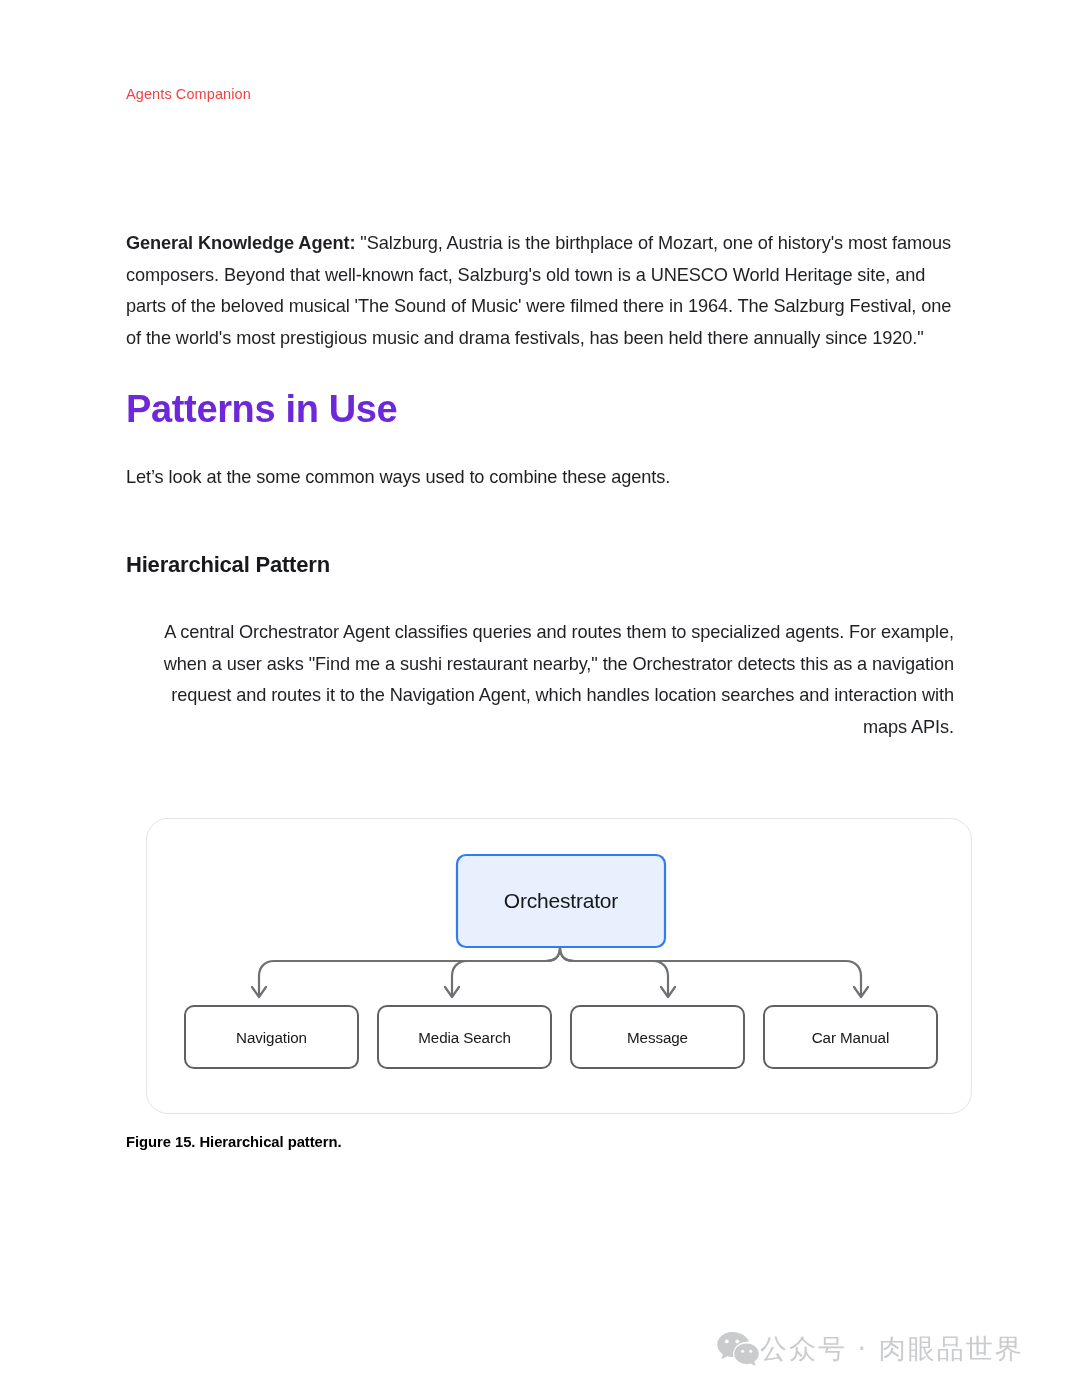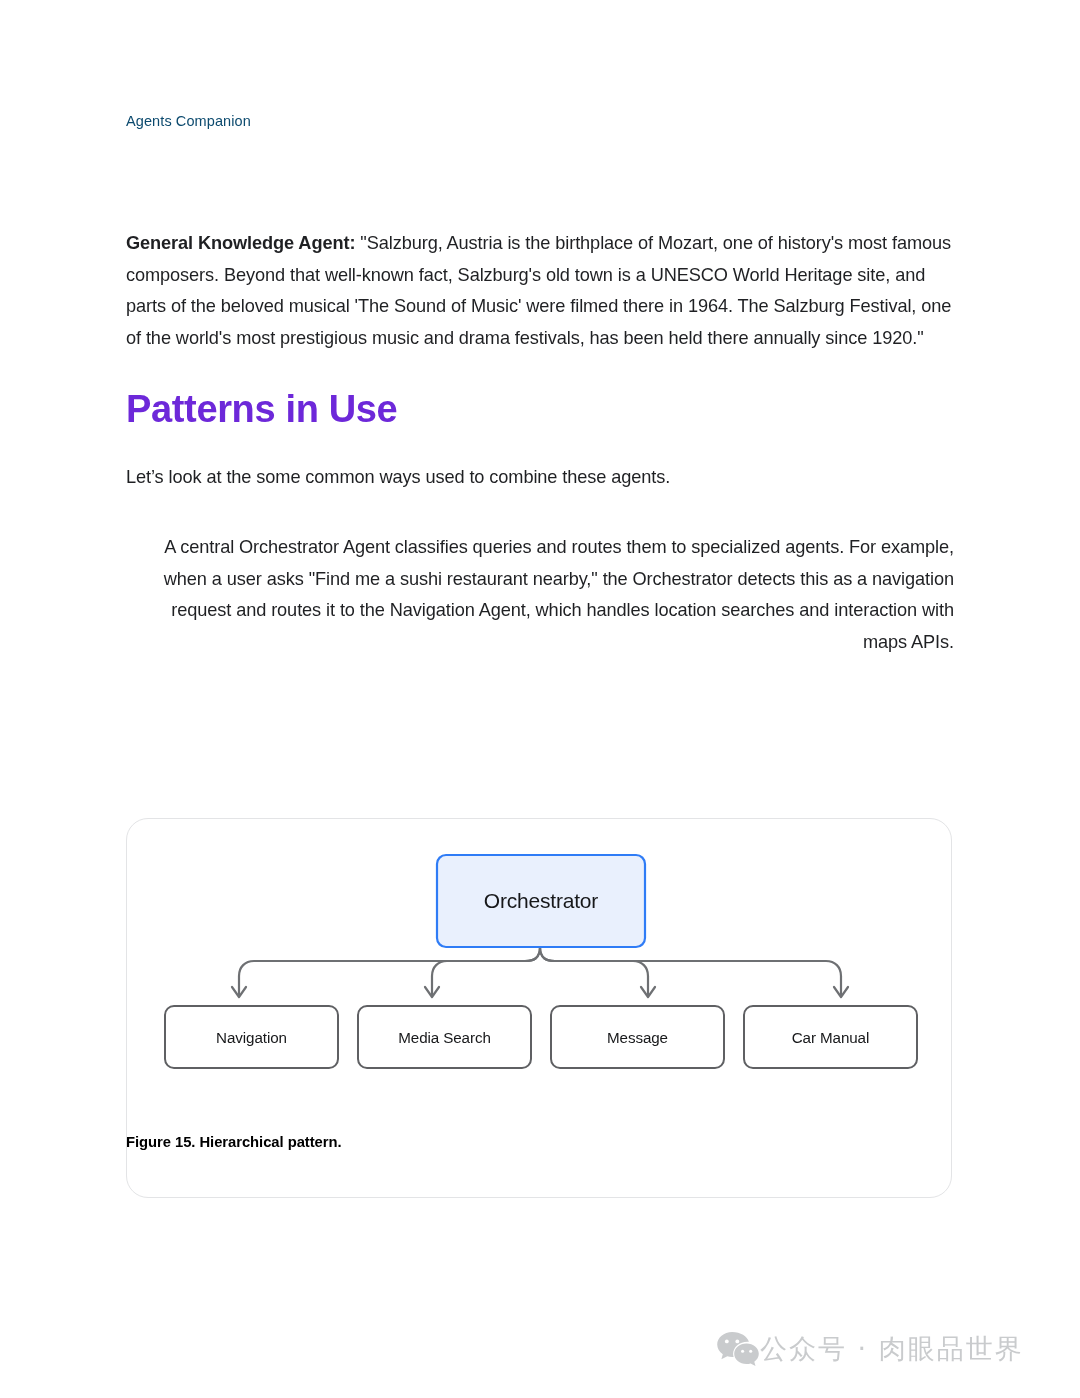--- a/index.html
+++ b/index.html
@@ -18,24 +18,24 @@
 
   .page {
     position: absolute;
     inset: 0;
   }
 
   
   .running-header {
     position: absolute;
     left: 126px;
-    top: 113px;
+    top: 86px;
     font-size: 14.5px;
     letter-spacing: 0.1px;
-    color: #0c4a6e;
+    color: #ef4444;
     font-weight: 400;
   }
 
   
   .content {
     position: absolute;
     left: 126px;
     top: 228px;
     width: 828px;
   }
@@ -83,25 +83,26 @@
   .figure-wrap {
     position: absolute;
     left: 126px;
     top: 818px;
     width: 828px;
   }
 
   .figure-box {
     position: relative;
     width: 826px;
-    height: 380px;
+    height: 296px;
     box-sizing: border-box;
     border: 1px solid #e3e4e6;
     border-radius: 22px;
     background: #ffffff;
+    margin-left: 20px;
   }
 
   .diagram-svg {
     position: absolute;
     left: 0;
     top: 0;
     width: 826px;
     height: 296px;
     display: block;
   }
@@ -172,20 +173,21 @@
   <div class="running-header">Agents Companion</div>
 
   <div class="content">
 
     <p class="para"><b>General Knowledge Agent:</b><span> "Salzburg, Austria is the birthplace of Mozart, one of history's most famous composers. Beyond that well-known fact, Salzburg's old town is a UNESCO World Heritage site, and parts of the beloved musical 'The Sound of Music' were filmed there in 1964. The Salzburg Festival, one of the world's most prestigious music and drama festivals, has been held there annually since 1920."</span></p>
 
     <h1 class="h1">Patterns in Use</h1>
 
     <p class="para para-lead">Let’s look at the some common ways used to combine these agents.</p>
 
+    <h2 class="h2">Hierarchical Pattern</h2>
 
     <p class="para para-body">A central Orchestrator Agent classifies queries and routes them to specialized agents. For example, when a user asks "Find me a sushi restaurant nearby," the Orchestrator detects this as a navigation request and routes it to the Navigation Agent, which handles location searches and interaction with maps APIs.</p>
 
   </div>
 
   <div class="figure-wrap">
     <div class="figure-box">
       <svg class="diagram-svg" viewBox="0 0 826 296">
 
         <g fill="none" stroke="#6e7073" stroke-width="2.2" stroke-linecap="round">

